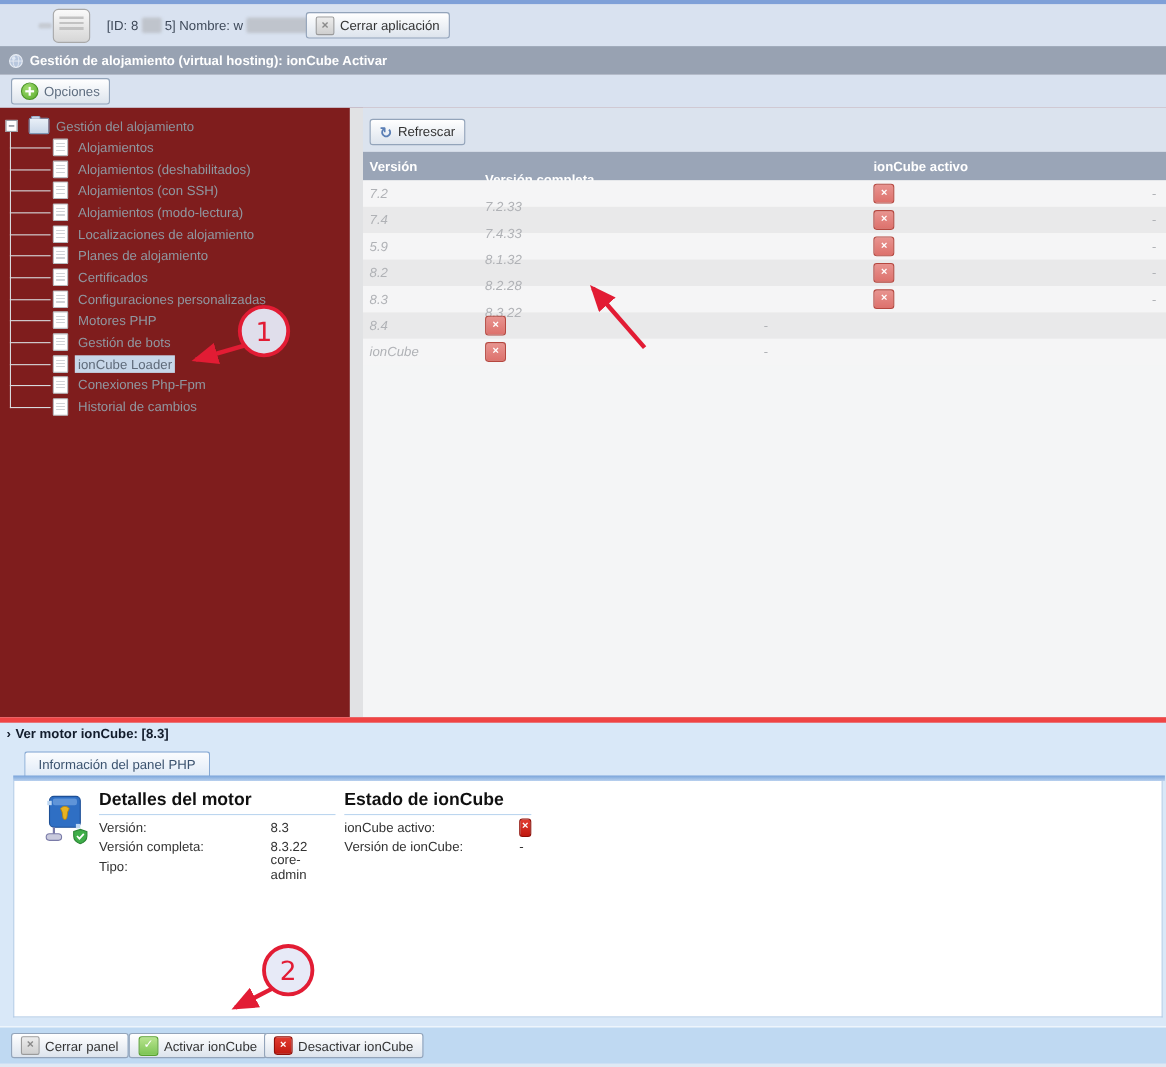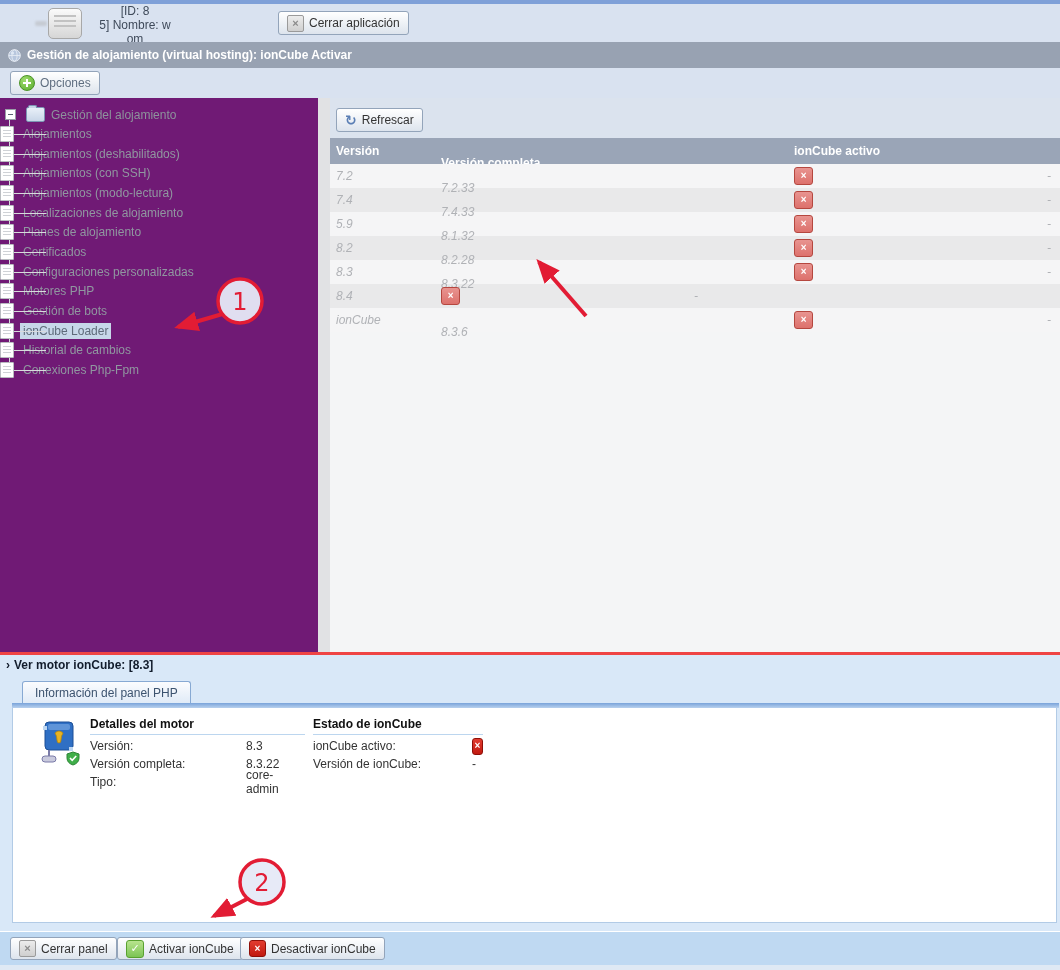--- a/index.html
+++ b/index.html
@@ -10,21 +10,21 @@
   .top-strip{position:absolute;left:0;top:0;width:1060px;height:4px;background:#7fa0d8;}
   .top-bar{position:absolute;left:0;top:4px;width:1060px;height:38px;background:#d9e2f0;
            border-bottom:1px solid #c2cfe2;}
   .server-icon{position:absolute;left:48px;top:4px;width:32px;height:29px;
     background:linear-gradient(#fafafa,#d6d6d6);border:1px solid #a8a8a8;border-radius:5px;}
   .server-icon::before{content:'';position:absolute;left:5px;top:6px;right:5px;height:14px;
     background:repeating-linear-gradient(#c2c2c2 0 2px,transparent 2px 5px);}
   .server-icon::after{content:'';position:absolute;left:-14px;top:12px;width:12px;height:5px;
     background:#c6cbd3;border-radius:2px;filter:blur(1px);}
   .tb-text{position:absolute;left:97px;top:0;height:38px;display:flex;align-items:center;
-    color:#3f4a5a;white-space:nowrap;flex-direction:column;}
+    color:#3f4a5a;white-space:nowrap;}
   .blur{display:inline-block;height:14px;background:#bfc4cc;border-radius:2px;
     filter:blur(1.6px);margin:0 3px;}
   
   .btn{display:inline-flex;align-items:center;gap:5px;height:24px;padding:0 8px;
     background:linear-gradient(#ffffff,#dde4ed);border:1px solid #93a4ba;border-radius:3px;
     color:#333;cursor:pointer;box-sizing:border-box;white-space:nowrap;}
   .close-app-btn{position:absolute;left:278px;top:7px;}
   .x-gray{display:inline-flex;align-items:center;justify-content:center;width:15px;height:15px;
     background:linear-gradient(#ececec,#cfcfcf);border:1px solid #9a9a9a;border-radius:2px;
     color:#8a8a8a;font-weight:bold;font-size:11px;line-height:1;}
@@ -34,35 +34,35 @@
   .toolbar{position:absolute;left:0;top:68px;width:1060px;height:30px;background:#d9e2f0;
     border-bottom:1px solid #c8d2e2;}
   .options-btn{position:absolute;left:10px;top:3px;color:#5f6e80;}
   .plus-icon{width:16px;height:16px;border-radius:50%;
     background:radial-gradient(circle at 35% 30%,#9fdc6d,#5aab2e);border:1px solid #4a9325;
     position:relative;box-sizing:border-box;}
   .plus-icon::before,.plus-icon::after{content:'';position:absolute;background:#fff;}
   .plus-icon::before{left:6px;top:3px;width:2px;height:8px;}
   .plus-icon::after{left:3px;top:6px;width:8px;height:2px;}
   
-  .main{position:absolute;left:0;top:98px;width:1060px;height:554px;background:#701a75;}
+  .main{position:absolute;left:0;top:98px;width:1060px;height:554px;background:#7f1d1d;}
   .tree{position:absolute;left:0;top:0;width:318px;height:554px;}
   .tree-vline{position:absolute;left:9px;top:16px;height:257px;border-left:1px solid #d8dadd;}
   .tree-root{position:absolute;left:0;top:7px;height:19px;display:flex;align-items:center;
     color:#8d939c;}
   .expander{width:9px;height:9px;margin-left:5px;background:#fff;border:1px solid #9aa0a8;
     position:relative;box-sizing:content-box;}
   .expander::before{content:'';position:absolute;left:2px;top:4px;width:5px;height:1px;background:#5a6270;}
   .folder-icon{width:17px;height:13px;margin-left:10px;position:relative;
     background:linear-gradient(#e9f0f8,#c8d6e8);border:1px solid #7d96b5;border-radius:2px;}
   .folder-icon::before{content:'';position:absolute;left:1px;top:-3px;width:7px;height:2px;
     background:#c8d6e8;border:1px solid #7d96b5;border-bottom:none;border-radius:2px 2px 0 0;}
   .tree-root-label{margin-left:6px;}
   #tree-items{position:absolute;left:0;top:26px;width:318px;}
-  .tree-item{position:relative;height:19.7px;display:flex;align-items:center;
+  .tree-item{position:relative;height:19.7px;display:flex;align-items:center;padding-left:48px;
     color:#9097a0;cursor:pointer;}
   .tree-item::before{content:'';position:absolute;left:9px;top:50%;width:37px;
     border-top:1px solid #d8dadd;}
   .doc-icon{width:12px;height:14px;background:#fff;border:1px solid #b9bcc0;border-radius:1px;
     position:relative;flex:none;}
   .doc-icon::before{content:'';position:absolute;left:2px;top:3px;right:2px;height:8px;
     background:repeating-linear-gradient(#cfd2d6 0 1px,transparent 1px 3px);}
   .tree-label{margin-left:6px;padding:1px 3px;}
   .tree-item.selected .tree-label{background:#c7d7e9;color:#5f6b7a;}
   .divider{position:absolute;left:318px;top:0;width:12px;height:554px;background:#e1e2e4;}
@@ -78,37 +78,37 @@
   .c3{width:259px;padding-left:6px;box-sizing:border-box;flex:none;display:flex;align-items:center;}
   .c4{flex:1;overflow:hidden;color:#b0b2b6;}
   #table-rows{position:absolute;left:0;top:66px;width:730px;}
   .trow{height:24px;display:flex;align-items:center;background:#f5f5f6;color:#b0b2b6;font-style:italic;}
   .trow.alt{background:#e9e9ea;}
   .xbadge{display:inline-flex;align-items:center;justify-content:center;width:17px;height:16px;
     background:linear-gradient(#e89490,#dd716c);border:1px solid #b5473f;border-radius:3px;
     color:#fff;font-weight:bold;font-size:10px;line-height:1;}
   
   .bottom{position:absolute;left:0;top:652px;width:1060px;height:318px;background:#d9e8f8;
-    border-top:3px solid #ef4444;box-sizing:border-box;}
+    border-top:5px solid #ef4444;box-sizing:border-box;}
   .bp-header{position:absolute;left:6px;top:3px;color:#121c2c;font-weight:bold;cursor:pointer;}
   .bp-chevron{margin-right:4px;}
   .tab{position:absolute;left:22px;top:26px;height:22px;line-height:22px;padding:0 12px;
     background:linear-gradient(#fbfcfe,#dfeaf7);border:1px solid #87a9d3;border-bottom:none;
     border-radius:3px 3px 0 0;color:#3c536f;cursor:pointer;}
   .tab-underline{position:absolute;left:12px;top:48px;width:1047px;height:5px;
     background:linear-gradient(#79a3da,#b9d1ee);}
   .bp-content{position:absolute;left:12px;top:53px;width:1045px;height:215px;background:#fff;
     border:1px solid #b2cbe6;border-top:none;box-sizing:border-box;}
   
   .engine-icon{position:absolute;left:20px;top:12px;width:48px;height:46px;}
   
   .sec{position:absolute;top:9px;}
   .sec-d{left:77px;width:215px;}
   .sec-s{left:300px;width:170px;}
-  .sec h4{margin:0 0 2px 0;font-size:12px;color:#101010;border-bottom:1px solid #bcd6ef;
+  .sec h4{margin:0 0 2px 0;font-size:16px;color:#101010;border-bottom:1px solid #bcd6ef;
     padding-bottom:3px;}
   .sec .row{display:flex;height:18px;align-items:center;color:#333;}
   .sec-d .row .lbl{width:156px;flex:none;}
   .sec-s .row .lbl{width:159px;flex:none;}
   .xsolid{display:inline-flex;align-items:center;justify-content:center;width:15px;height:15px;
     background:linear-gradient(#e23c30,#c11a10);border:1px solid #8f0f08;border-radius:3px;
     color:#fff;font-weight:bold;font-size:10px;line-height:1;}
   .checkbadge{display:inline-flex;align-items:center;justify-content:center;width:16px;height:16px;
     background:linear-gradient(#b8e48e,#7cc454);border:1px solid #58a12f;border-radius:3px;
     color:#fff;font-weight:bold;font-size:11px;line-height:1;}
@@ -209,25 +209,25 @@
           <div class="tree-item">
     <span class="doc-icon"></span>
     <span class="tree-label">Gestión de bots</span>
   </div>
           <div class="tree-item selected">
     <span class="doc-icon"></span>
     <span class="tree-label">ionCube Loader</span>
   </div>
           <div class="tree-item">
     <span class="doc-icon"></span>
+    <span class="tree-label">Conexiones Php-Fpm</span>
+  </div>
+          <div class="tree-item">
+    <span class="doc-icon"></span>
     <span class="tree-label">Historial de cambios</span>
-  </div>
-          <div class="tree-item">
-    <span class="doc-icon"></span>
-    <span class="tree-label">Conexiones Php-Fpm</span>
   </div>
         </div>
     </div>
     <div class="divider"></div>
     <div class="rpanel">
       <div class="rtoolbar">
         <span class="btn refresh-btn">
           <span class="refresh-icon">↻</span>
           <span>Refrescar</span>
         </span>
@@ -281,21 +281,20 @@
   </div>
           <div class="trow alt">
     <div class="c1">8.4</div>
     <div class="c3">
       <span class="xbadge">×</span>
     </div>
     <div class="c4">-</div>
   </div>
           <div class="trow">
     <div class="c1">ionCube</div>
-    <div class="c2">8.3.6</div>
     <div class="c3">
       <span class="xbadge">×</span>
     </div>
     <div class="c4">-</div>
   </div>
         </div>
     </div>
   </div>
 
   <div class="bottom">

